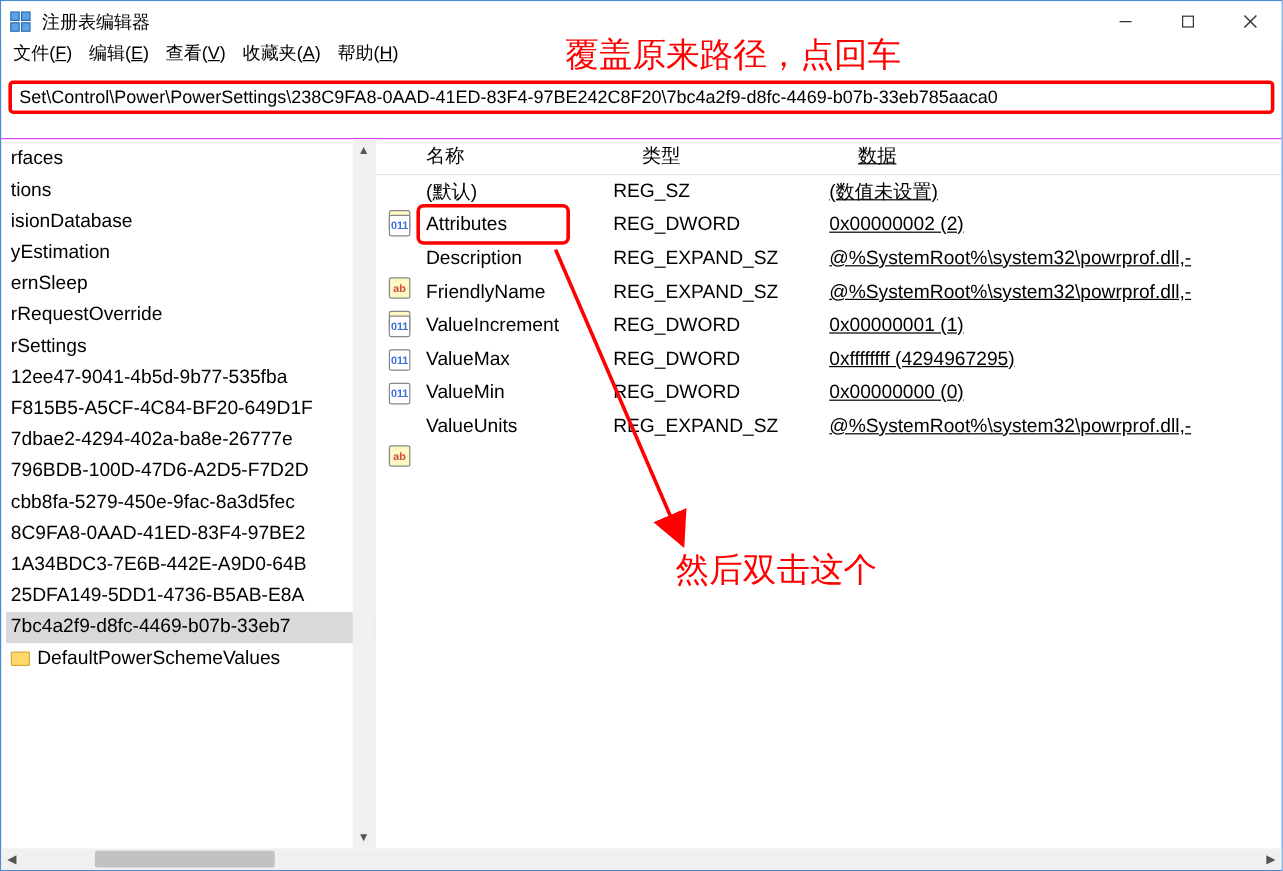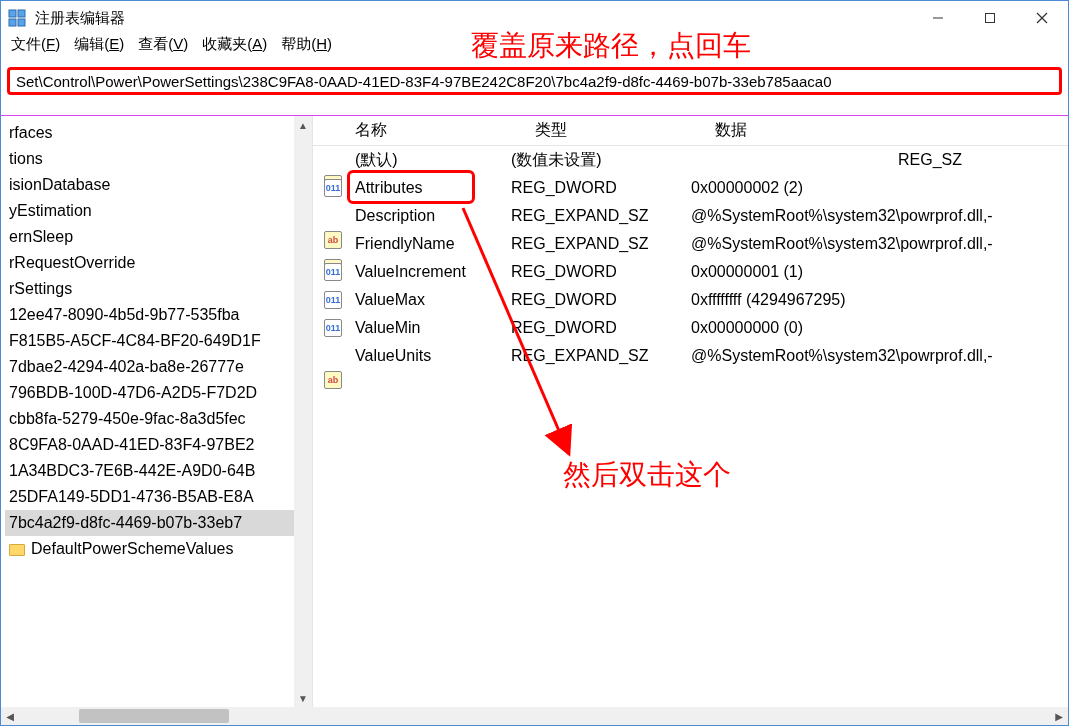--- a/index.html
+++ b/index.html
@@ -22,21 +22,21 @@
   .tree-item.sel { background:#d9d9d9; }
   .tree .vscroll { position:absolute; right:0; top:0; bottom:0; width:18px; background:#f0f0f0; display:flex; flex-direction:column; align-items:center; }
   .tree .vscroll .arrow { height:18px; display:flex; align-items:center; justify-content:center; font-size:10px; color:#555; }
   .tree .vscroll .track { flex:1; position:relative; }
   .tree .vscroll .thumb { position:absolute; left:2px; right:2px; top:0; height:70px; background:#c2c2c2; border-radius:2px; }
   .list { flex:1; overflow:hidden; position:relative; }
   .list-header { display:flex; height:30px; align-items:center; border-bottom:1px solid #e5e5e5; font-size:16px; }
   .list-header .col { padding-left:10px; }
   .col-name { width:180px; }
   .col-type { width:180px; }
-  .col-data { flex:1; }
+  .col-data { flex:1;text-decoration:underline; }
   .rows { font-size:16px; }
   .row { display:flex; height:28px; align-items:center; }
   .row .col { padding-left:10px; white-space:nowrap; overflow:hidden; }
   .row .iconcell { width:24px; display:flex; align-items:center; justify-content:center; margin-left:8px; }
   .reg-icon { width:18px; height:18px; border:1px solid #888; border-radius:2px; display:flex; align-items:center; justify-content:center; font-size:9px; font-weight:bold; }
   .reg-sz { background:#fef9c3; color:#d04848;margin-top:48px; }
   .reg-dw { background:#fff; color:#3a6fd8; }
   .highlight-box { position:absolute; border:3px solid #ff0000; border-radius:6px; pointer-events:none; }
   .arrow-svg { position:absolute; pointer-events:none; }
   .hscroll { height:18px; background:#f0f0f0; display:flex; align-items:center; }
@@ -104,21 +104,21 @@
           <div class="tree-item"><span>tions</span></div>
           <div class="tree-item"><span></span></div>
           <div class="tree-item"><span>isionDatabase</span></div>
           <div class="tree-item"><span></span></div>
           <div class="tree-item"><span></span></div>
           <div class="tree-item"><span>yEstimation</span></div>
           <div class="tree-item"><span>ernSleep</span></div>
           <div class="tree-item"><span></span></div>
           <div class="tree-item"><span>rRequestOverride</span></div>
           <div class="tree-item"><span>rSettings</span></div>
-          <div class="tree-item"><span>12ee47-8090-4b5d-9b77-535fba</span></div>
+          <div class="tree-item"><span>12ee47-9041-4b5d-9b77-535fba</span></div>
           <div class="tree-item"><span>F815B5-A5CF-4C84-BF20-649D1F</span></div>
           <div class="tree-item"><span>7dbae2-4294-402a-ba8e-26777e</span></div>
           <div class="tree-item"><span>796BDB-100D-47D6-A2D5-F7D2D</span></div>
           <div class="tree-item"><span>cbb8fa-5279-450e-9fac-8a3d5fec</span></div>
           <div class="tree-item"><span>8C9FA8-0AAD-41ED-83F4-97BE2</span></div>
           <div class="tree-item"><span>1A34BDC3-7E6B-442E-A9D0-64B</span></div>
           <div class="tree-item"><span>25DFA149-5DD1-4736-B5AB-E8A</span></div>
           <div class="tree-item sel"><span>7bc4a2f9-d8fc-4469-b07b-33eb7</span></div>
           <div class="tree-item"><span class="folder-ic"></span><span>DefaultPowerSchemeValues</span></div>
         </div>
@@ -136,22 +136,22 @@
         <div class="col col-name" style="margin-left:32px;">名称</div>
         <div class="col col-type">类型</div>
         <div class="col col-data">数据</div>
       </div>
       <div class="rows" id="rows">
           <div class="row">
             <div class="iconcell">
               <div class="reg-icon reg-sz">ab</div>
             </div>
             <div class="col col-name" style="width: 156px;">(默认)</div>
+            <div class="col col-type">REG_SZ</div>
             <div class="col col-data">(数值未设置)</div>
-            <div class="col col-type">REG_SZ</div>
           </div>
           <div class="row">
             <div class="iconcell">
               <div class="reg-icon reg-dw">011</div>
             </div>
             <div class="col col-name" style="width: 156px;">Attributes</div>
             <div class="col col-type">REG_DWORD</div>
             <div class="col col-data">0x00000002 (2)</div>
           </div>
           <div class="row">

